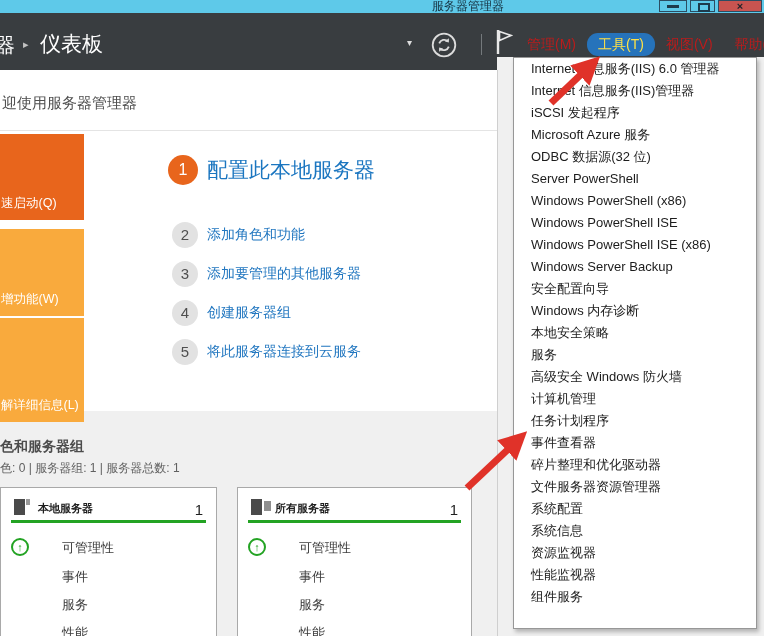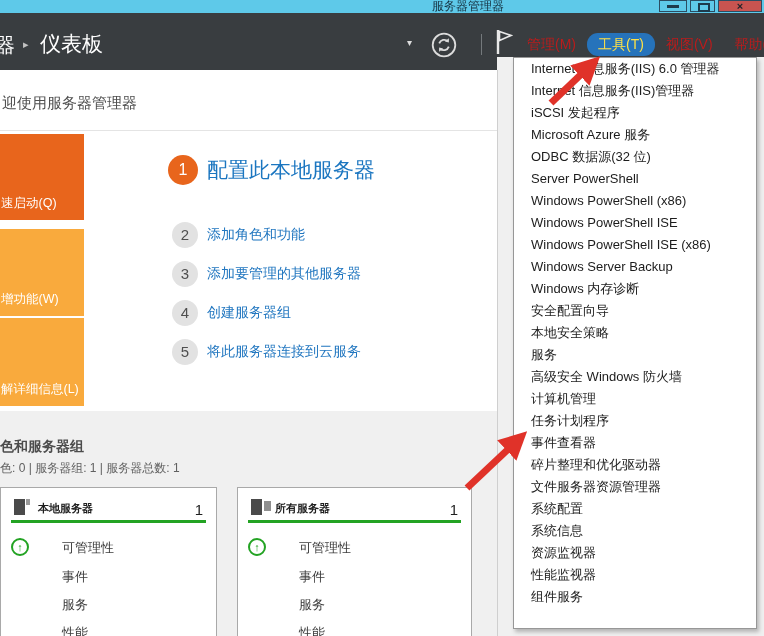--- a/index.html
+++ b/index.html
@@ -44,21 +44,21 @@
   
   .main-panel{left:0;top:70px;width:497px;height:341px;background:#ffffff;
               border-right:1px solid #cfcfcf;box-sizing:content-box;}
   .v-divider{left:497px;top:411px;width:1px;height:225px;background:#cfcfcf;}
   .welcome-heading{left:2px;top:94px;font-size:15px;color:#4f4f4f;}
   .hr{left:0;top:130px;width:497px;height:1px;background:#e4e4e4;}
 
   .tiles-host .tile{position:absolute;left:0;width:84px;}
   .tiles-host div:nth-of-type(1){top:134px;height:86px;}
   .tiles-host div:nth-of-type(2){top:229px;height:87px;}
-  .tiles-host div:nth-of-type(3){top:318px;height:88px;}
+  .tiles-host div:nth-of-type(3){top:318px;height:104px;}
   .tile-label{position:absolute;left:1px;bottom:8px;font-size:12.5px;color:#ffffff;white-space:nowrap;}
 
   .step1-circle{left:168px;top:155px;width:30px;height:30px;border-radius:50%;
                 background:#e8651c;color:#fff;font-size:16px;line-height:30px;text-align:center;}
   .step1-label{left:207px;top:156px;font-size:21px;color:#1b76c0;white-space:nowrap;}
   .steps-host div.step-row{position:absolute;left:172px;width:320px;height:26px;}
   .steps-host div.step-row:nth-of-type(1){top:222px;}
   .steps-host div.step-row:nth-of-type(2){top:261px;}
   .steps-host div.step-row:nth-of-type(3){top:300px;}
   .steps-host div.step-row:nth-of-type(4){top:339px;}
@@ -161,23 +161,23 @@
       <div class="menu-row">Server PowerShell</div>
 
       <div class="menu-row">Windows PowerShell (x86)</div>
 
       <div class="menu-row">Windows PowerShell ISE</div>
 
       <div class="menu-row">Windows PowerShell ISE (x86)</div>
 
       <div class="menu-row">Windows Server Backup</div>
 
+      <div class="menu-row">安全配置向导</div>
+
       <div class="menu-row">Windows 内存诊断</div>
-
-      <div class="menu-row">安全配置向导</div>
 
       <div class="menu-row">本地安全策略</div>
 
       <div class="menu-row">服务</div>
 
       <div class="menu-row">高级安全 Windows 防火墙</div>
 
       <div class="menu-row">计算机管理</div>
 
       <div class="menu-row">任务计划程序</div>

